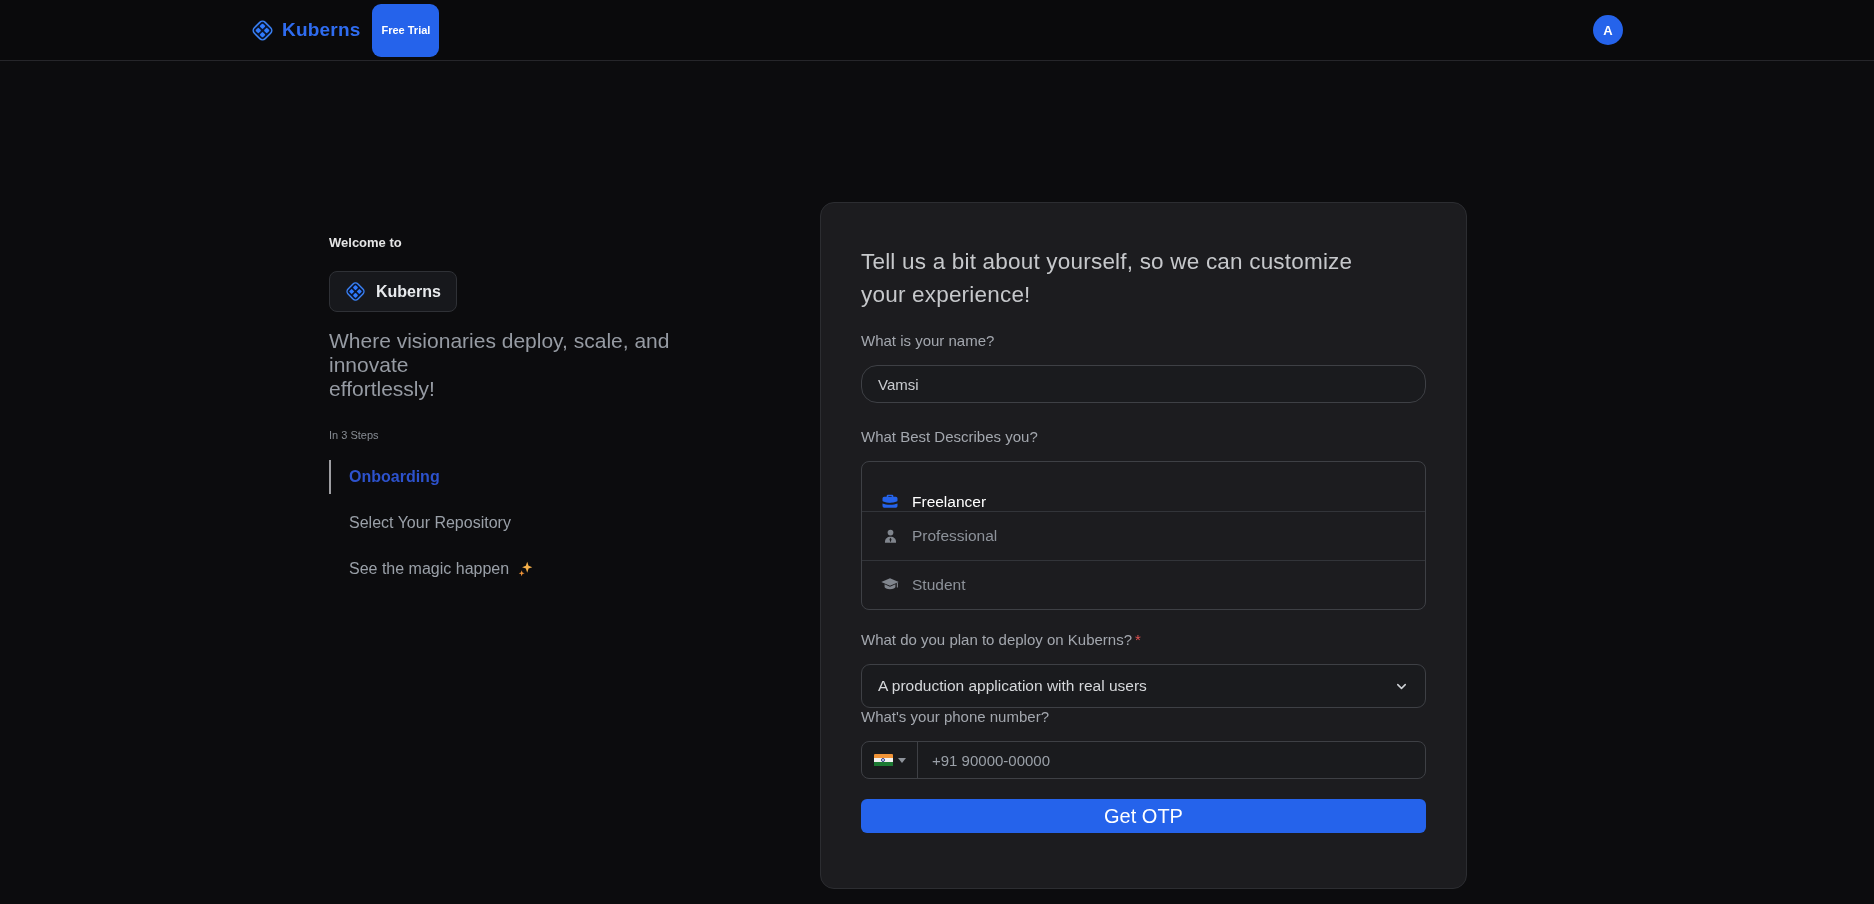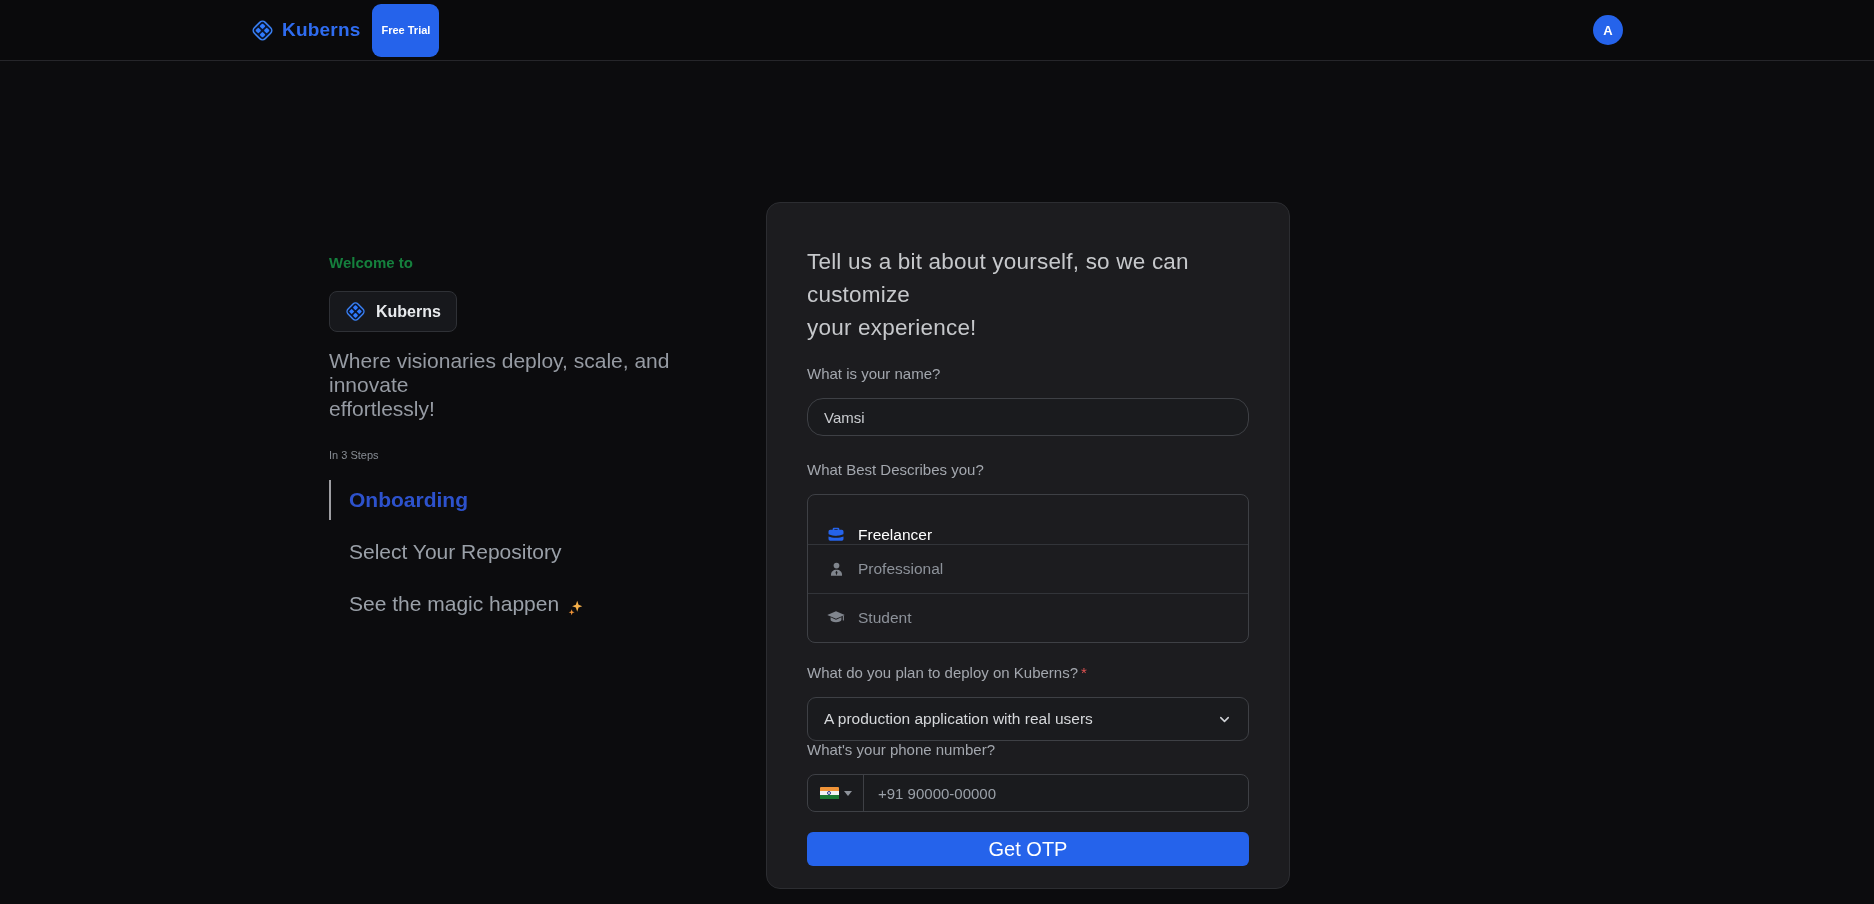--- a/index.html
+++ b/index.html
@@ -31,42 +31,42 @@
   .avatar {
     width:30px; height:30px; border-radius:50%;
     background:#2563eb; color:#fff; font-size:13px; font-weight:600;
     display:flex; align-items:center; justify-content:center; cursor:pointer;
   }
 
   
   .main { position:relative; width:100%; height:843px; }
 
   .left-col { position:absolute; left:329px; top:172px; width:345px; }
-  .welcome { font-size:15px; font-weight:700; color:#15803d; line-height:20px;margin-top:20px; }
+  .welcome { font-size:13px; font-weight:700; color:#e5e5e5; line-height:20px; }
   .brand-box {
     margin-top:18px; display:inline-flex; align-items:center; gap:10px;
     background:#17181c; border:1px solid #2f3136; border-radius:8px;
     padding:9px 15px;
   }
   .brand-box-logo { width:21px; height:21px; display:block; }
   .brand-box-name { font-size:16px; font-weight:700; color:#e8eaed; }
   .tagline { margin-top:17px; font-size:21px; line-height:24px; color:#969ba3; }
   .steps-caption { margin-top:28px; font-size:11px; color:#878c93; }
   .steps { margin-top:19px; }
   .step {
     padding:8px 0 8px 18px; margin-bottom:12px;
     border-left:2px solid transparent;
-    font-size:21px; color:#9aa0a8; display:flex; align-items:flex-end; gap:8px;
+    font-size:16px; color:#9aa0a8; display:flex; align-items:flex-start; gap:8px;
   }
   .step.active { border-left-color:#9e9ea2; color:#2d52cc; font-weight:600; }
   .sparkle-icon { width:17px; height:17px; display:inline-block; }
 
   
   .card {
-    position:absolute; left:766px; top:141px; width:524px; height:687px;
+    position:absolute; left:820px; top:141px; width:647px; height:687px;
     background:#1c1c1f; border:1px solid #2c2d31; border-radius:14px;
     padding:42px 40px 0 40px;
   }
   .card-title { font-size:22.5px; font-weight:400; color:#c6c8cb; line-height:33px; letter-spacing:.2px; }
   .lbl { font-size:15px; color:#a3a7ae; line-height:18px; }
   .lbl .req { color:#e05252; margin-left:3px; }
   .mt-a { margin-top:21px; } .mt-b { margin-top:25px; } .mt-c { margin-top:21px; } .mt-d { }
   .mb { margin-bottom:15px; }
 
   .text-input {

